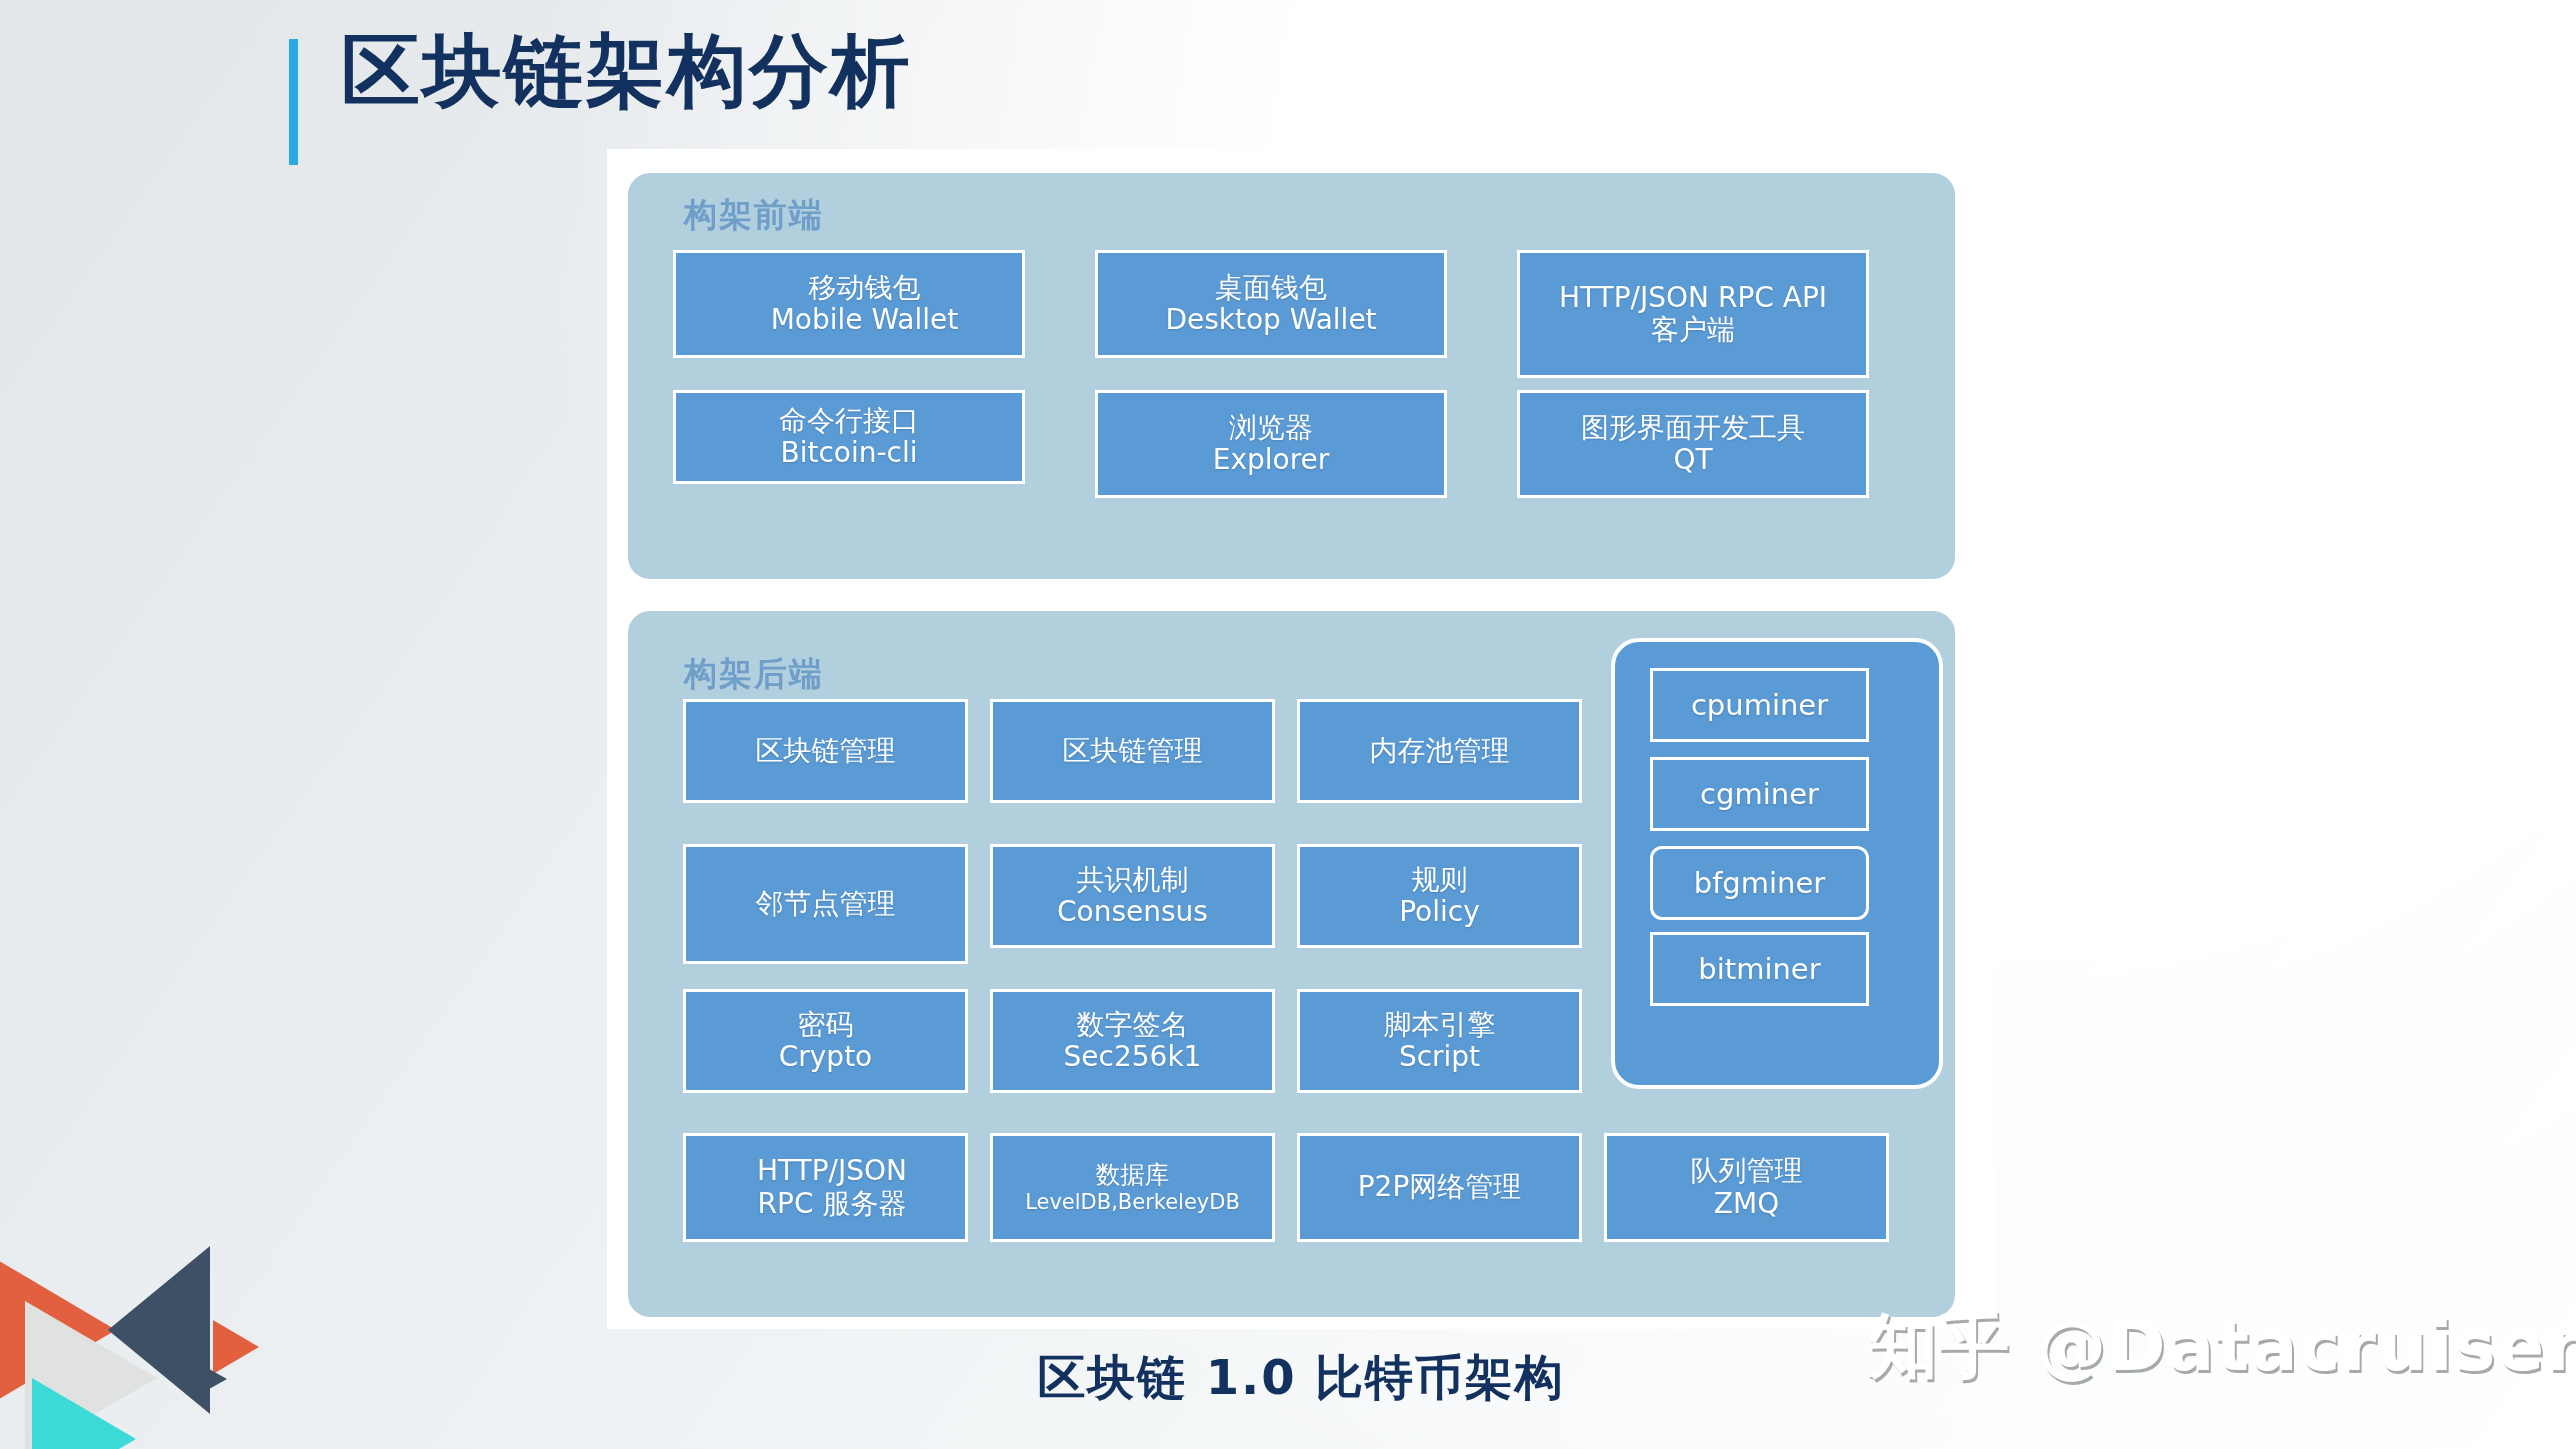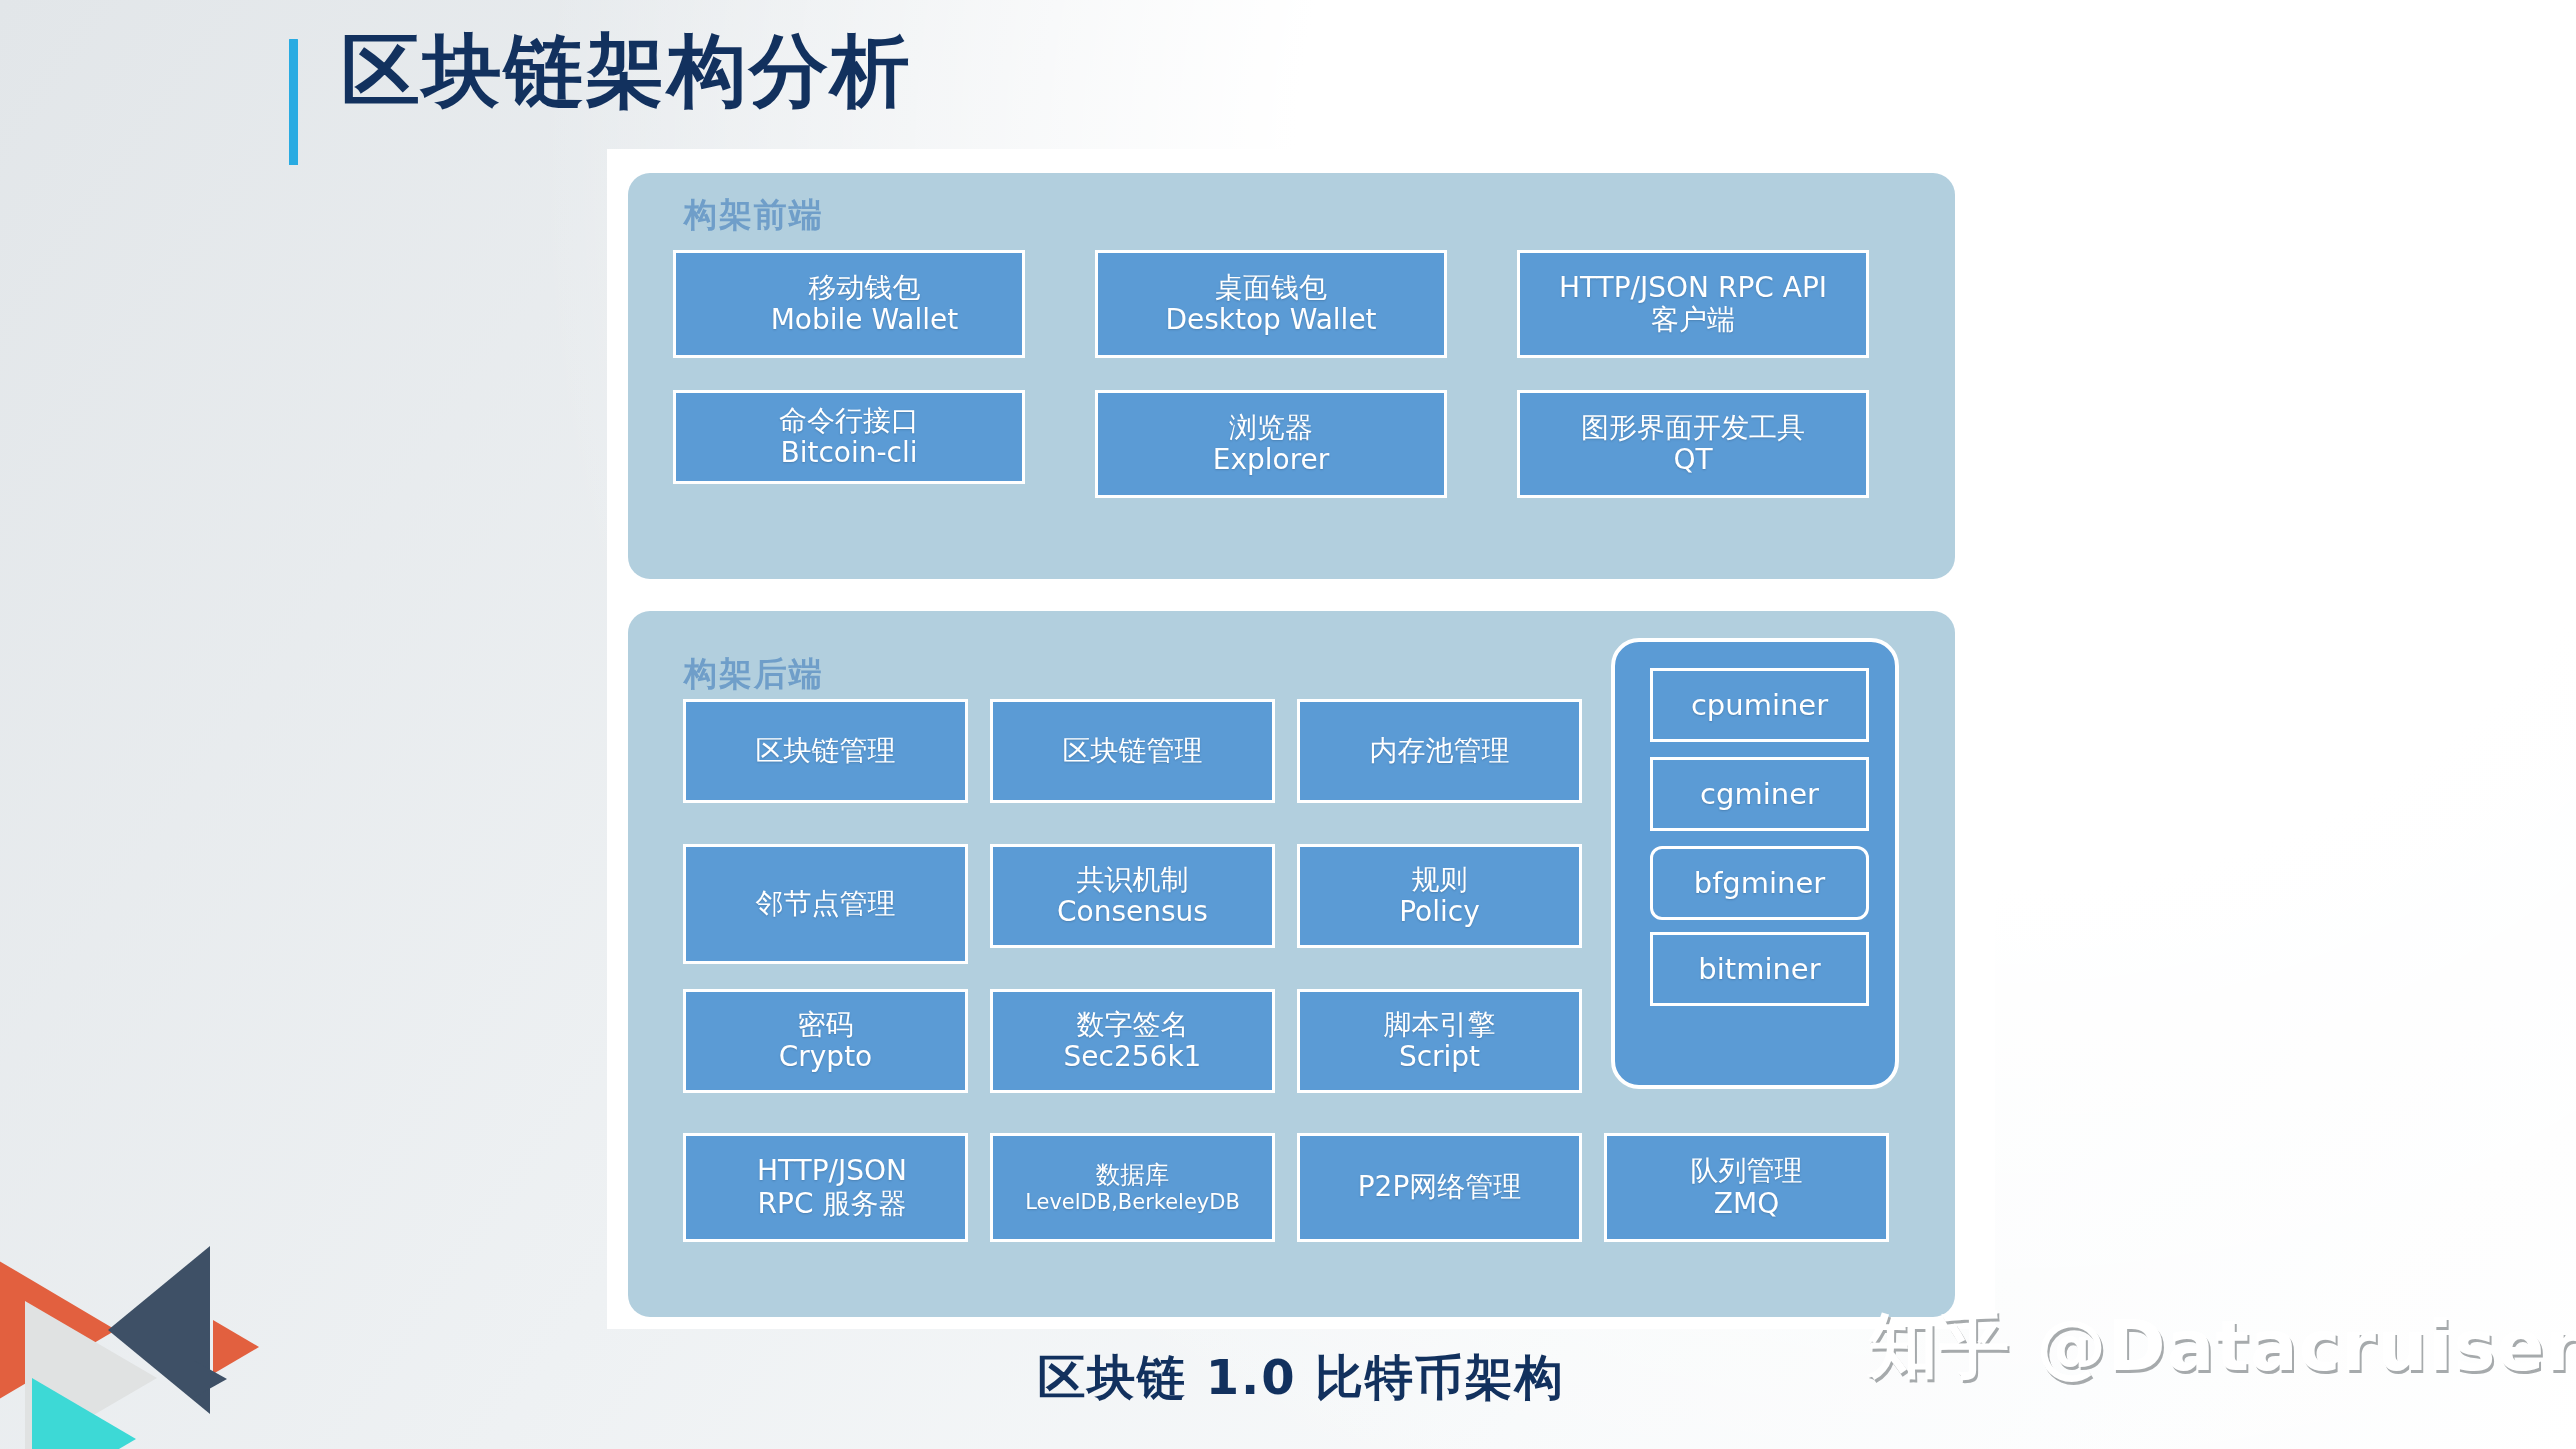--- a/index.html
+++ b/index.html
@@ -56,21 +56,21 @@
     color:#ffffff;text-align:center;line-height:1.15;
     text-shadow:0 1.3px 1.9px rgba(40,70,100,.30);
     font-family:"DejaVu Sans","Liberation Sans",sans-serif;
   }
   .node .l1{font-size:28px;}
   .node .l2{font-size:28px;}
   .node.small .l1{font-size:24.5px;}
   .node.small .l2{font-size:21px;}
   
   #miner-group{
-    position:absolute;left:1611px;top:638px;width:288px;height:451px;
+    position:absolute;left:1611px;top:638px;width:332px;height:451px;
     background:#5b9bd5;border:4.5px solid #ffffff;border-radius:28px;
     box-sizing:border-box;
   }
   .miner{
     position:absolute;left:35px;width:219px;height:74px;
     background:#5b9bd5;border:3.9px solid #ffffff;box-sizing:border-box;
     display:flex;align-items:center;justify-content:center;
     color:#fff;font-size:29px;
     text-shadow:0 1.3px 1.9px rgba(40,70,100,.30);
     font-family:"DejaVu Sans","Liberation Sans",sans-serif;
@@ -125,21 +125,21 @@
 <div class="panel-label" id="frontend-label">构架前端</div>
 
 <div class="node" style="left:673px;top:250px;width:352px;height:108px;padding-left:31px;">
   <span class="l1">移动钱包</span>
   <span class="l2">Mobile Wallet</span>
 </div>
 <div class="node" style="left:1095px;top:250px;width:352px;height:108px;">
   <span class="l1">桌面钱包</span>
   <span class="l2">Desktop Wallet</span>
 </div>
-<div class="node" style="left:1517px;top:250px;width:352px;height:108px;">
+<div class="node" style="left:1517px;top:250px;width:352px;height:128px;">
   <span class="l1">HTTP/JSON RPC API</span>
   <span class="l2">客户端</span>
 </div>
 <div class="node" style="left:673px;top:390px;width:352px;height:94px;">
   <span class="l1">命令行接口</span>
   <span class="l2">Bitcoin-cli</span>
 </div>
 <div class="node" style="left:1095px;top:390px;width:352px;height:108px;">
   <span class="l1">浏览器</span>
   <span class="l2">Explorer</span>

